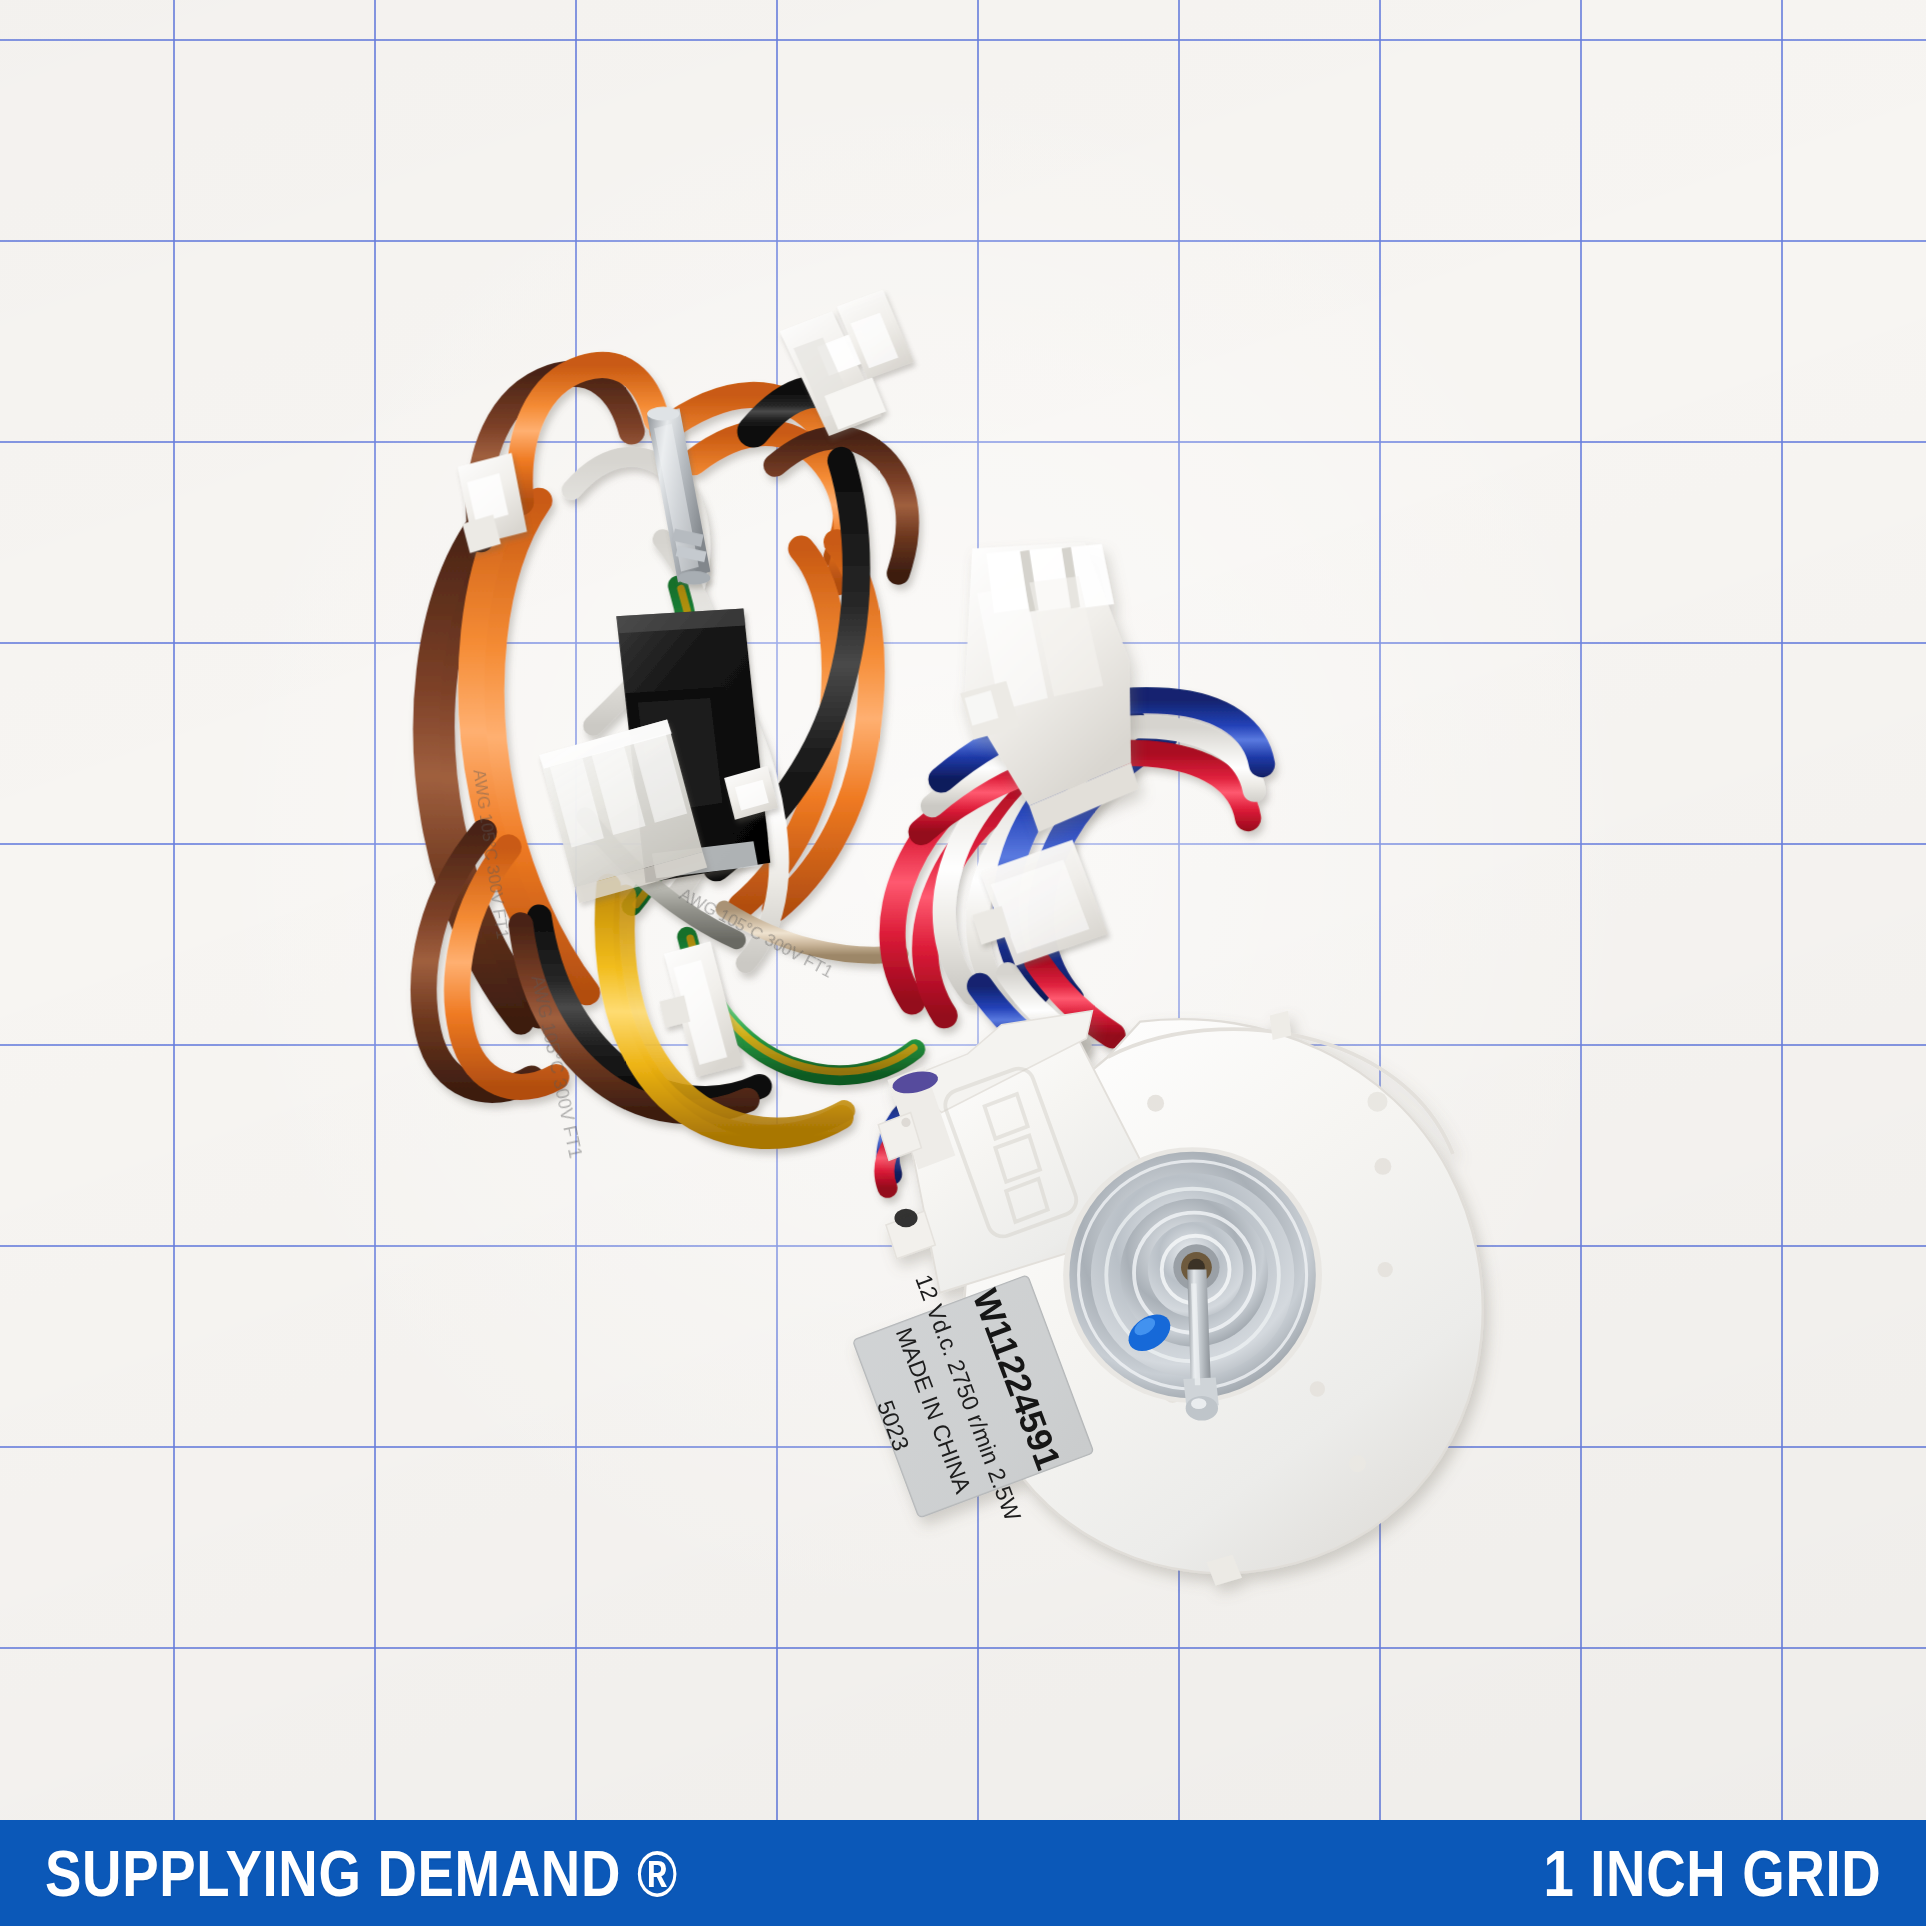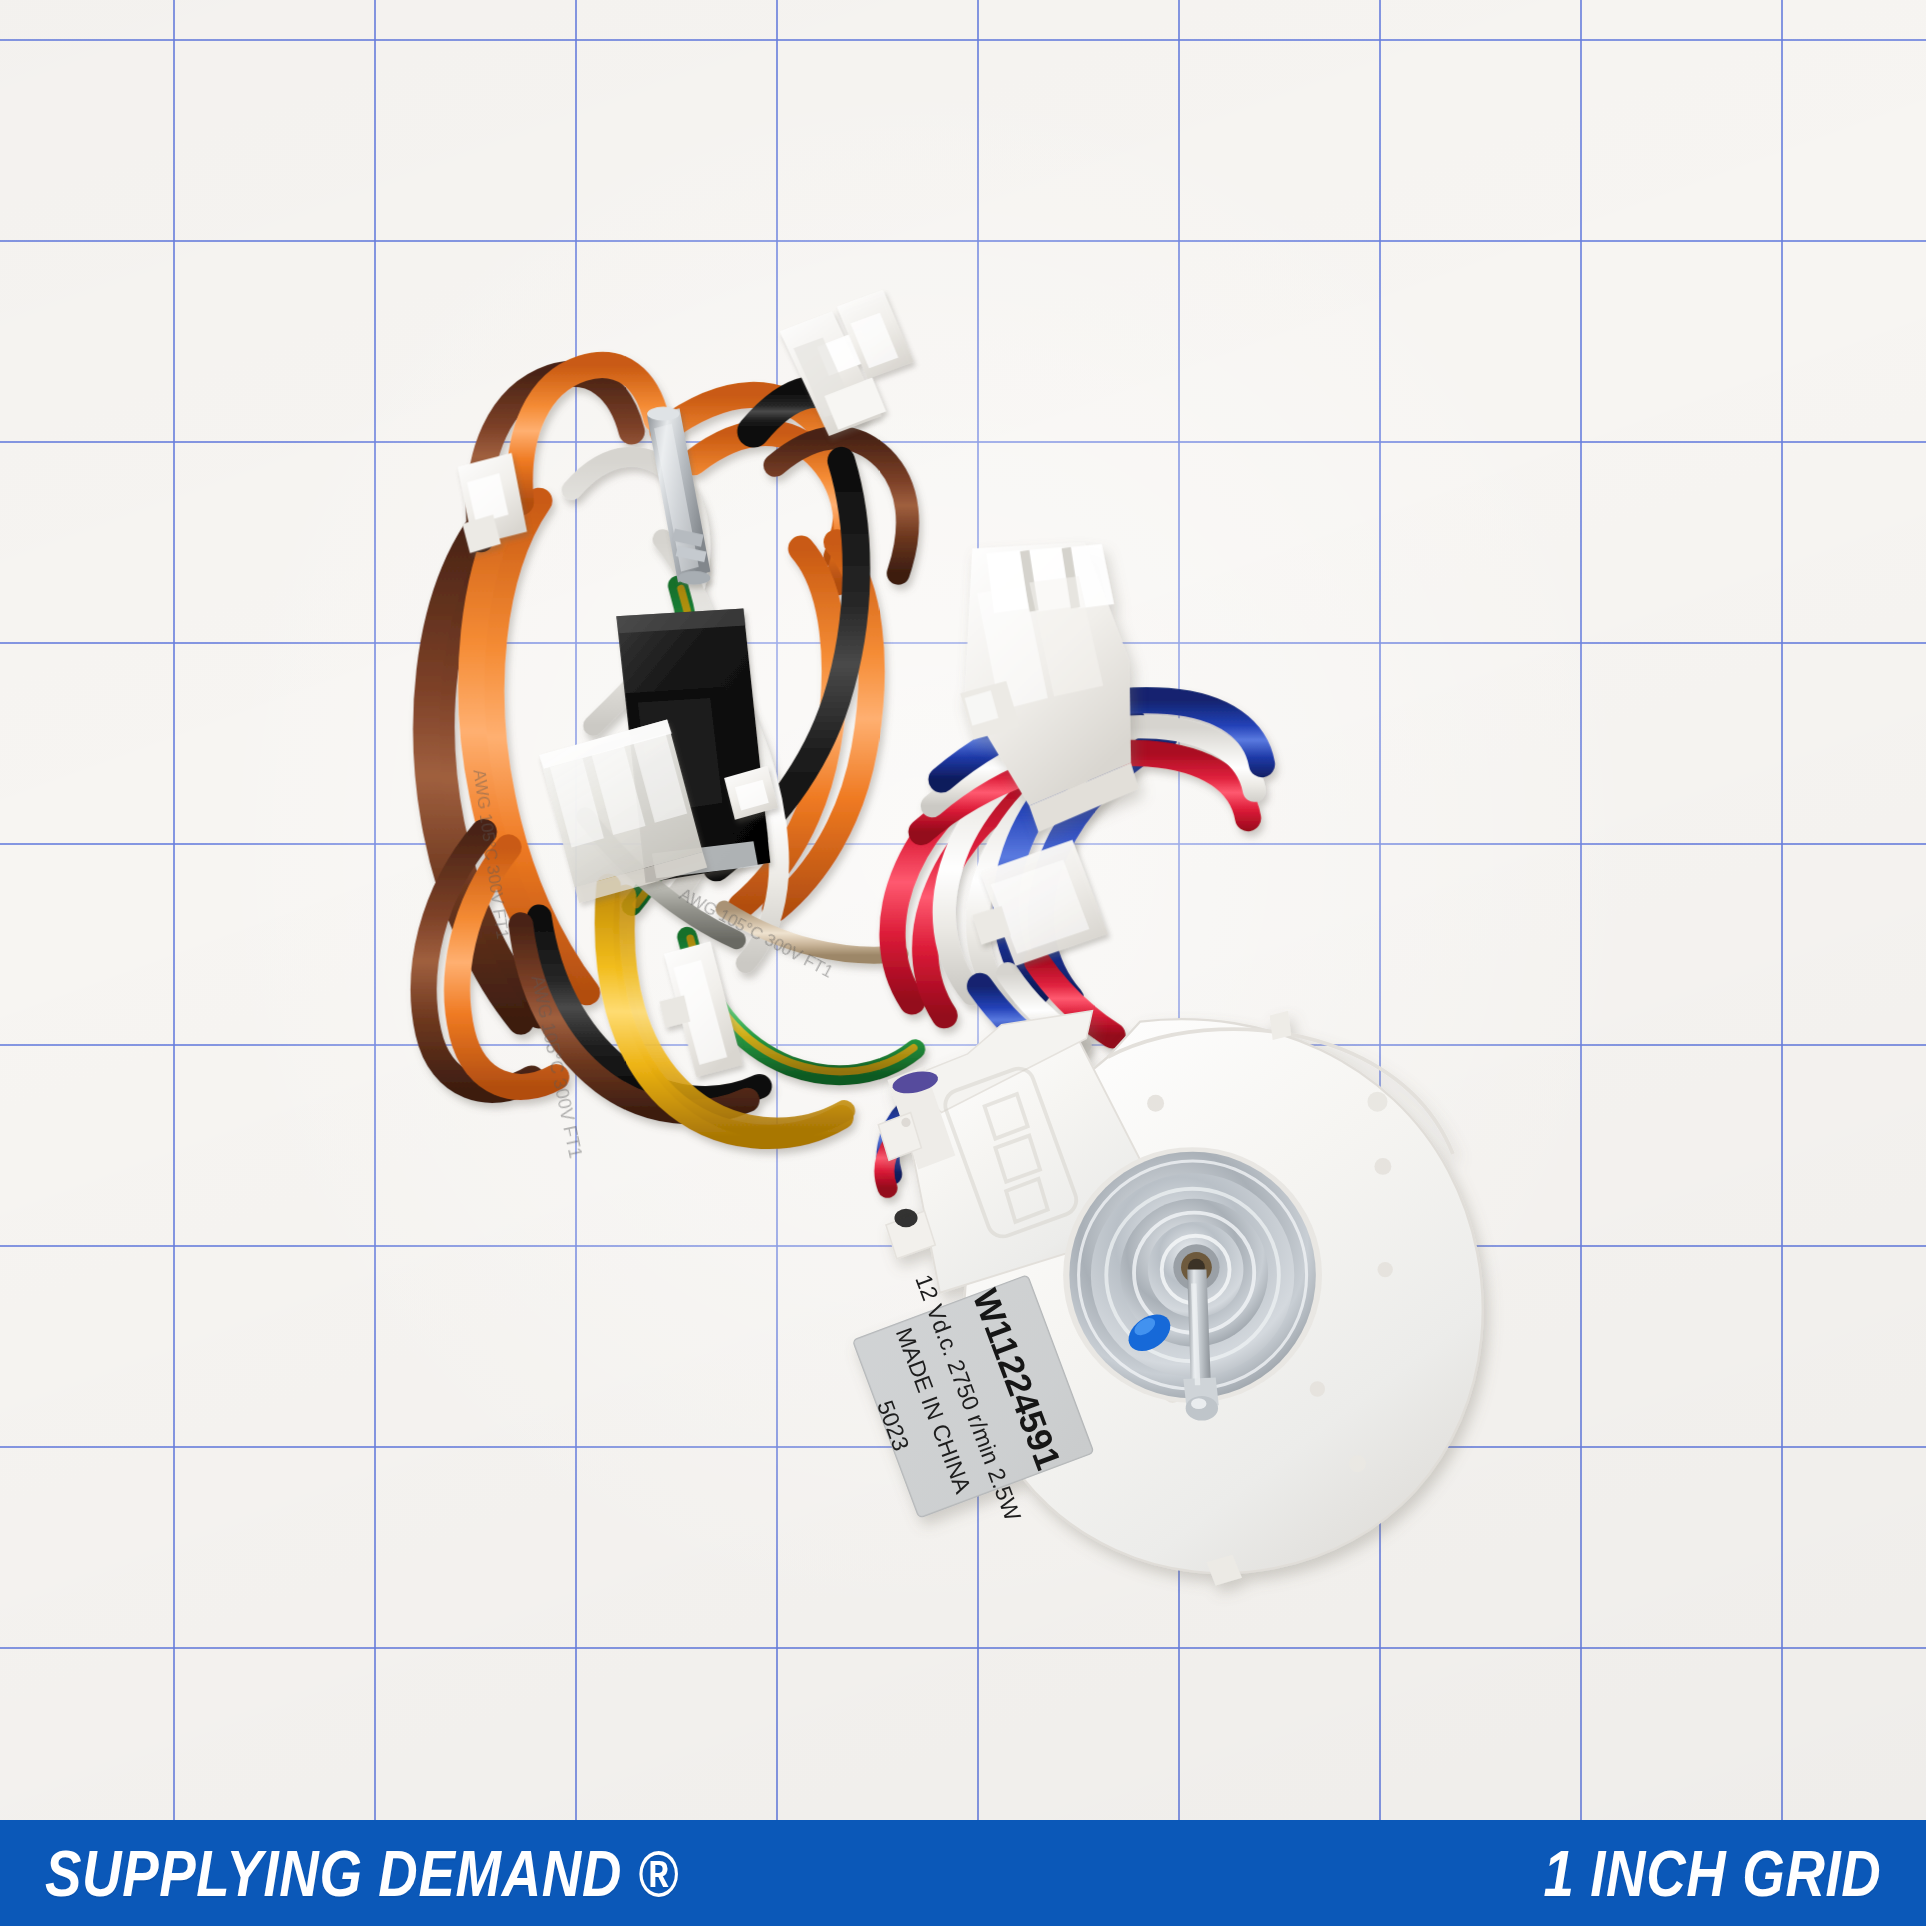--- a/index.html
+++ b/index.html
@@ -55,21 +55,20 @@
     left: 0;
     right: 0;
     bottom: 0;
     height: 106px;
     background: #0b58b8;
     display: flex;
     align-items: center;
     justify-content: space-between;
     padding: 0 45px;
     box-sizing: border-box;
-    font-style: italic;
   }
   .banner-text {
     color: #ffffff;
     font-family: "Liberation Sans", sans-serif;
     font-weight: 700;
     font-size: 65px;
     letter-spacing: 0.8px;
     line-height: 1;
     transform: scaleX(0.84);
     transform-origin: left center;

